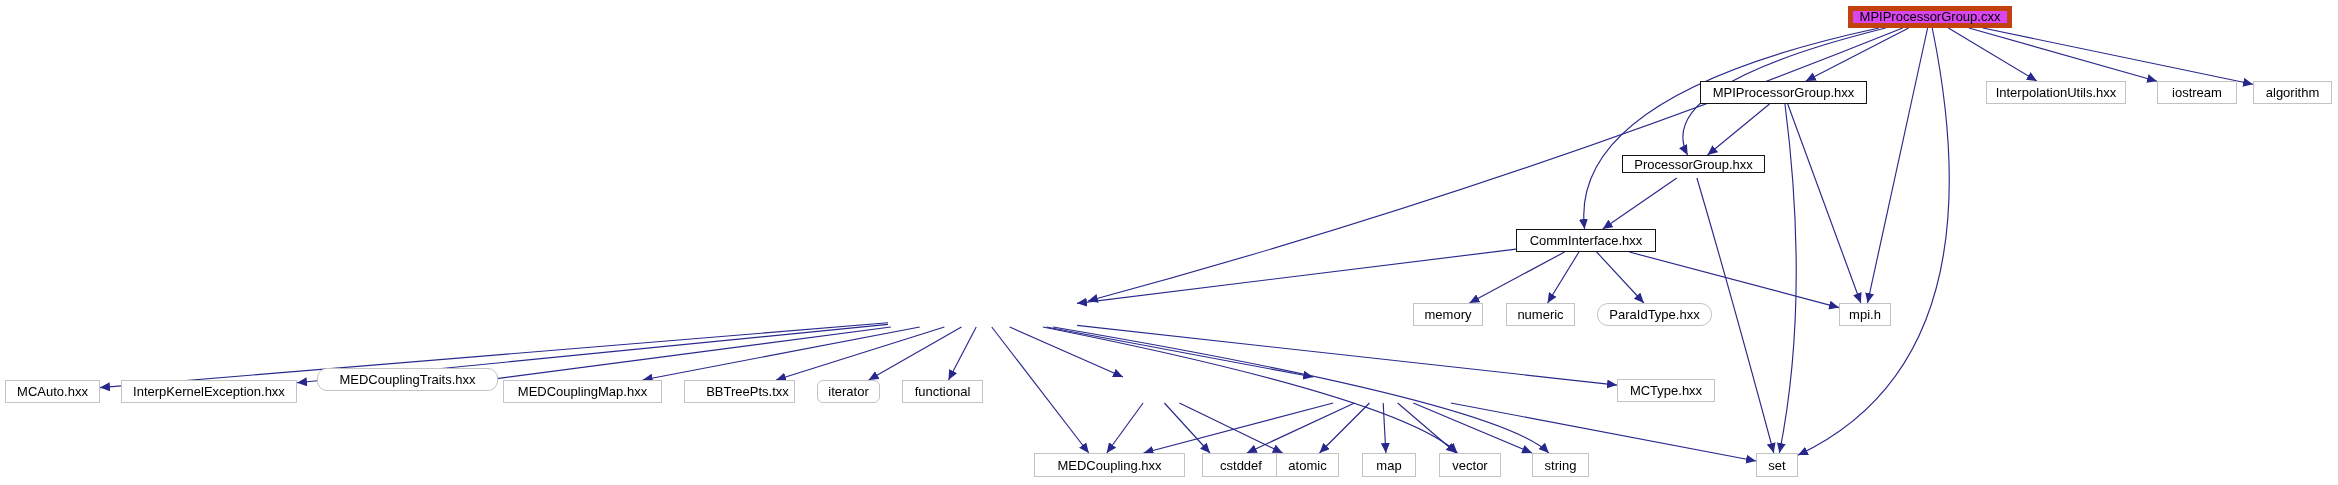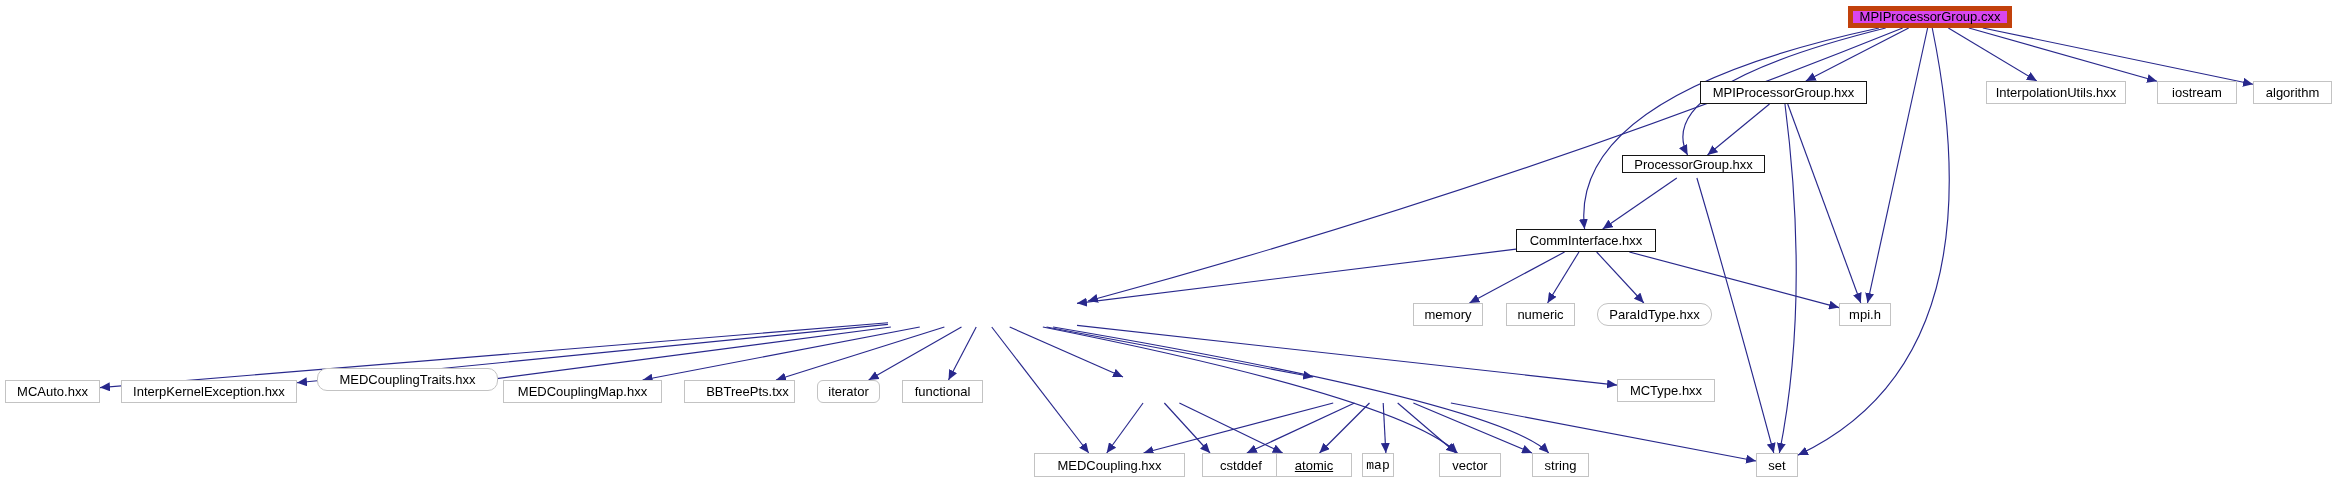--- a/index.html
+++ b/index.html
@@ -123,24 +123,24 @@
     </div>
     <div class="node plain" style="left: 1617px; top: 379px; width: 98px; height: 23px;">
       <span>MCType.hxx</span>
     </div>
     <div class="node plain" style="left: 1034px; top: 453px; width: 151px; height: 24px;">
       <span>MEDCoupling.hxx</span>
     </div>
     <div class="node plain" style="left: 1186px; top: 453px; width: 78px; height: 24px; margin-left: 16px;">
       <span>cstddef</span>
     </div>
-    <div class="node plain" style="left: 1276px; top: 453px; width: 76px; height: 24px; text-decoration: underline;">
+    <div class="node plain" style="left: 1276px; top: 453px; width: 63px; height: 24px;">
       <span>atomic</span>
     </div>
-    <div class="node plain" style="left: 1362px; top: 453px; width: 32px; height: 24px; font-family: Liberation Mono, monospace;">
+    <div class="node plain" style="left: 1362px; top: 453px; width: 54px; height: 24px;">
       <span>map</span>
     </div>
     <div class="node plain" style="left: 1439px; top: 453px; width: 62px; height: 24px;">
       <span>vector</span>
     </div>
     <div class="node plain" style="left: 1532px; top: 453px; width: 57px; height: 24px;">
       <span>string</span>
     </div>
     <div class="node plain" style="left: 1756px; top: 453px; width: 42px; height: 24px;">
       <span>set</span>

